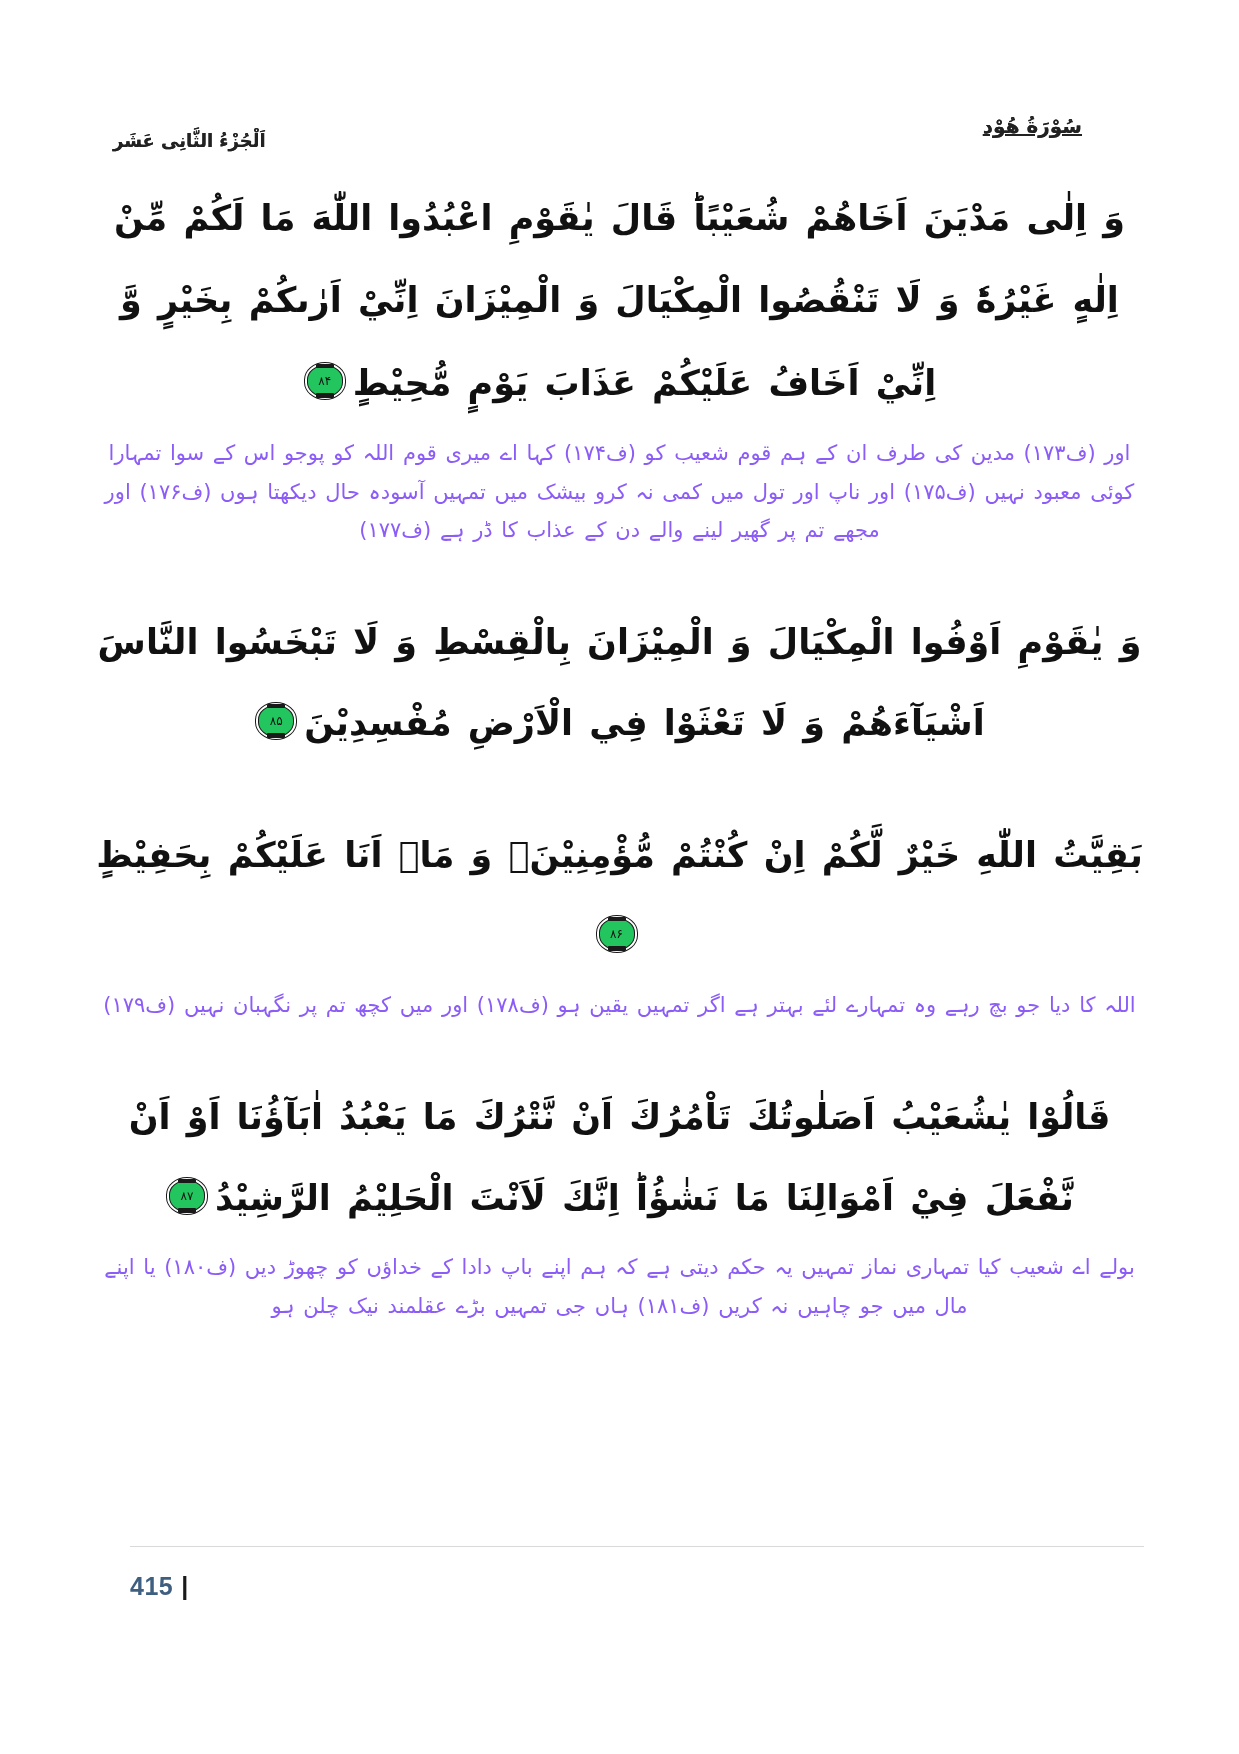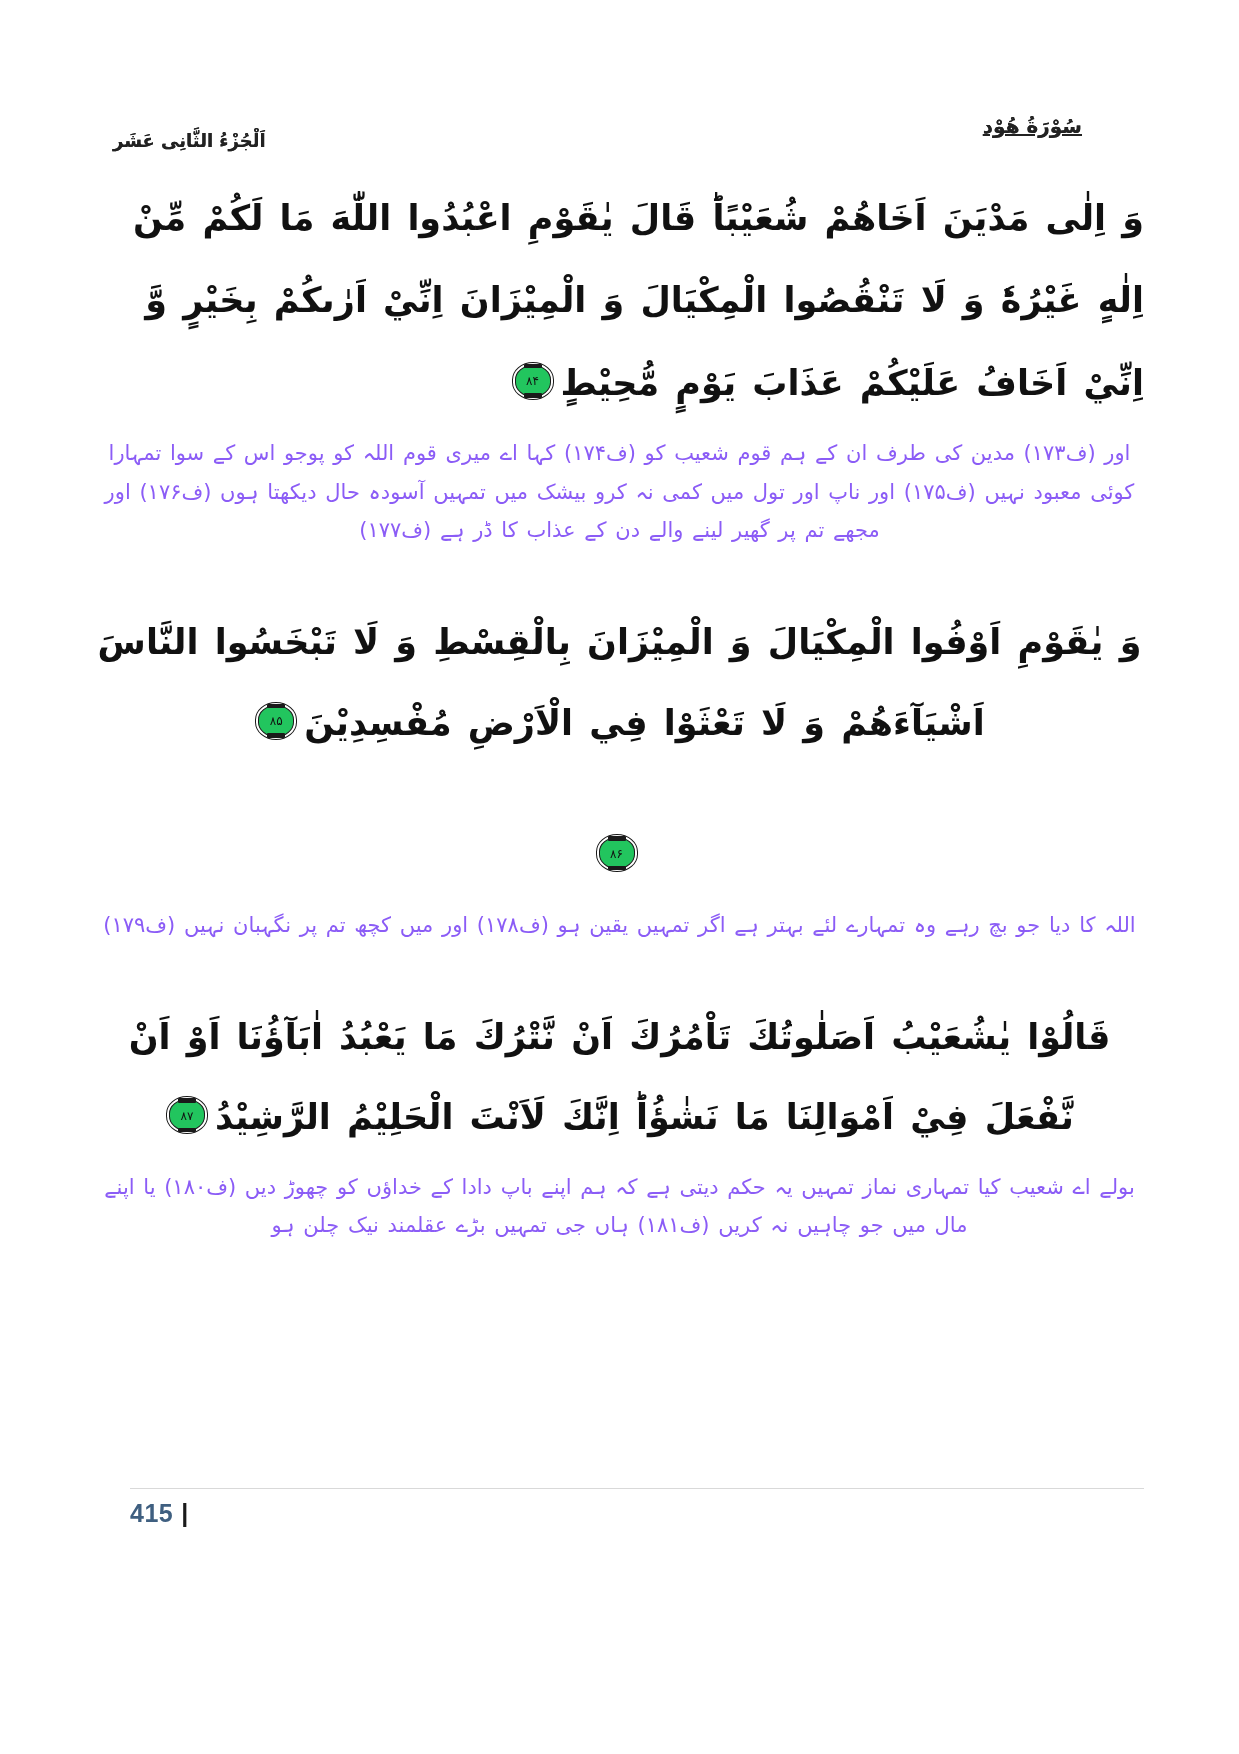--- a/index.html
+++ b/index.html
@@ -77,29 +77,29 @@
     direction:rtl;
     text-align:center;
     font-size:21px;
     font-weight:400;
     line-height:1.85;
     color:#8b5cf6;
     margin-top:10px;
     word-spacing:2px;
   }
   .vb { margin-bottom:52px; }
-  .vb-1 .arabic { line-height:2.35;text-align:right; }
+  .vb-1 .arabic { line-height:2.35; }
 
   
   .footer {
     position:absolute;
     left:130px; right:95px;
-    top:1488px;
+    top:1546px;
     border-top:1px solid #d9d9d9;
-    padding-top:10px;
+    padding-top:25px;
     font-family:"Liberation Sans", sans-serif;
   }
   .page-num {
     font-size:25px;
     font-weight:700;
     color:#3f5f80;
     letter-spacing:0.5px;
   }
   .page-num-bar {
     font-size:25px;
@@ -125,21 +125,21 @@
     <p class="urdu" lang="ur">اور (ف۱۷۳) مدین کی طرف ان کے ہم قوم شعیب کو (ف۱۷۴) کہا اے میری قوم اللہ کو پوجو اس کے سوا تمہارا کوئی معبود نہیں (ف۱۷۵) اور ناپ اور تول میں کمی نہ کرو بیشک میں تمہیں آسودہ حال دیکھتا ہوں (ف۱۷۶) اور مجھے تم پر گھیر لینے والے دن کے عذاب کا ڈر ہے (ف۱۷۷)</p>
   </div>
 
   <div class="verse-block vb">
     <p class="arabic" lang="ar"><span>وَ يٰقَوْمِ اَوْفُوا الْمِكْيَالَ وَ الْمِيْزَانَ بِالْقِسْطِ وَ لَا تَبْخَسُوا النَّاسَ اَشْيَآءَهُمْ وَ لَا تَعْثَوْا فِي الْاَرْضِ مُفْسِدِيْنَ</span><span class="medallion">
           <span class="medallion-num">۸۵</span>
         </span></p>
   </div>
 
   <div class="verse-block vb">
-    <p class="arabic" lang="ar"><span class="medallion">
+    <p class="arabic" lang="ar"><span>بَقِيَّتُ اللّٰهِ خَيْرٌ لَّكُمْ اِنْ كُنْتُمْ مُّؤْمِنِيْنَۚ وَ مَاۤ اَنَا عَلَيْكُمْ بِحَفِيْظٍ</span><span class="medallion">
           <span class="medallion-num">۸۶</span>
         </span></p>
     <p class="urdu" lang="ur">اللہ کا دیا جو بچ رہے وہ تمہارے لئے بہتر ہے اگر تمہیں یقین ہو (ف۱۷۸) اور میں کچھ تم پر نگہبان نہیں (ف۱۷۹)</p>
   </div>
 
   <div class="verse-block vb">
     <p class="arabic" lang="ar"><span>قَالُوْا يٰشُعَيْبُ اَصَلٰوتُكَ تَاْمُرُكَ اَنْ نَّتْرُكَ مَا يَعْبُدُ اٰبَآؤُنَا اَوْ اَنْ نَّفْعَلَ فِيْ اَمْوَالِنَا مَا نَشٰؤُاؕ اِنَّكَ لَاَنْتَ الْحَلِيْمُ الرَّشِيْدُ</span><span class="medallion">
           <span class="medallion-num">۸۷</span>
         </span></p>
     <p class="urdu" lang="ur">بولے اے شعیب کیا تمہاری نماز تمہیں یہ حکم دیتی ہے کہ ہم اپنے باپ دادا کے خداؤں کو چھوڑ دیں (ف۱۸۰) یا اپنے مال میں جو چاہیں نہ کریں (ف۱۸۱) ہاں جی تمہیں بڑے عقلمند نیک چلن ہو</p>

